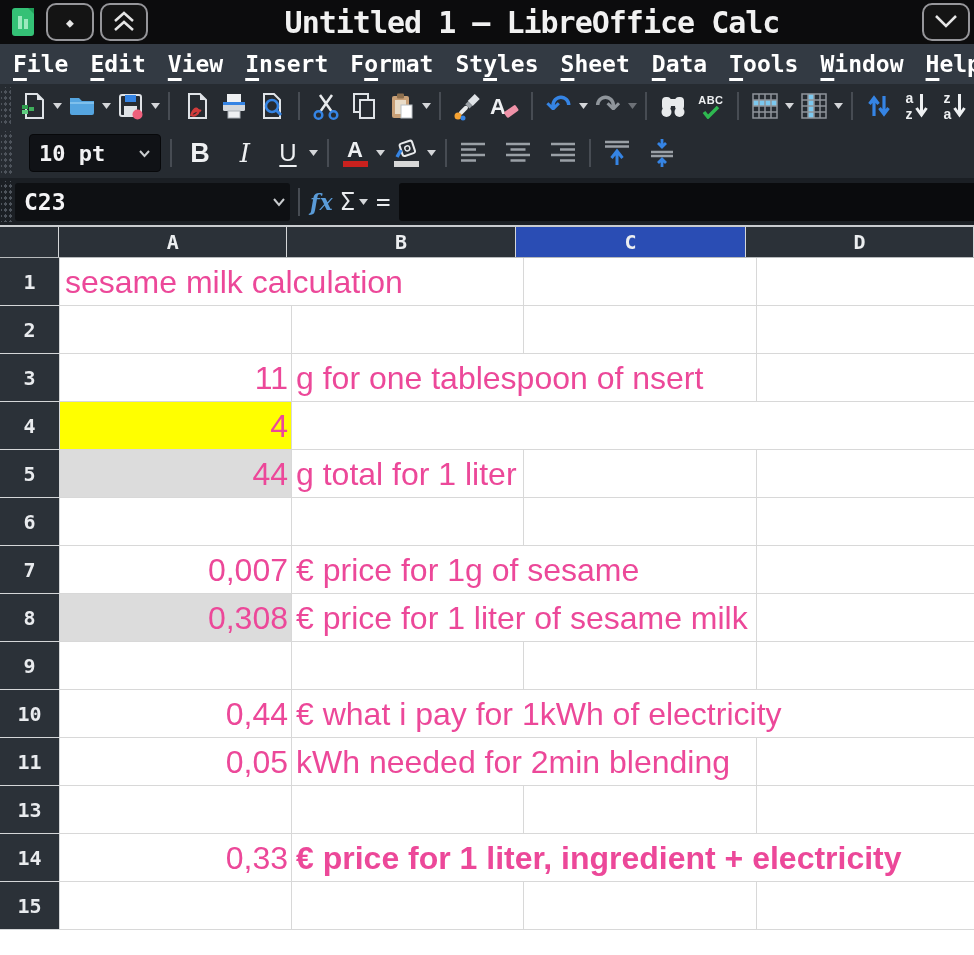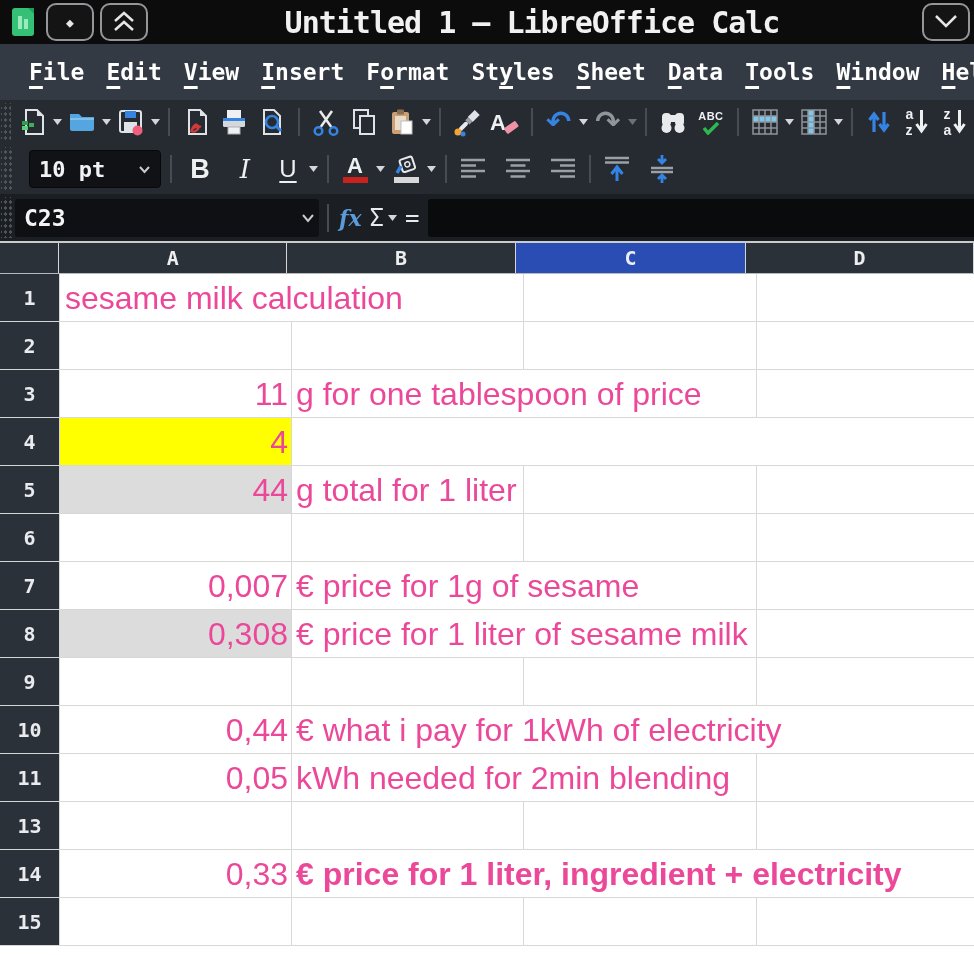--- a/index.html
+++ b/index.html
@@ -7,21 +7,21 @@
        font-family:"DejaVu Sans Mono",monospace;}
   
   .titlebar{height:44px;background:#0c0c0d;display:flex;align-items:center;}
   .appicon{margin-left:8px;display:flex;}
   .wbtn{width:48px;height:38px;border:2px solid #96969a;border-radius:10px;background:#141414;
         display:flex;align-items:center;justify-content:center;margin-left:6px;box-sizing:border-box;}
   .title{flex:1;text-align:center;font-weight:bold;font-size:30px;letter-spacing:-1px;color:#f1f1f1;white-space:nowrap;}
   .wbtn.right{margin-right:4px;}
   .diamond{color:#e6e6e6;font-size:13px;}
   
-  .menubar{height:56px;background:#333a43;display:flex;align-items:center;padding:0 18px;}
+  .menubar{height:40px;background:#333a43;display:flex;align-items:center;padding:0 2px;}
   .mitem{padding:0 11px;font-weight:bold;font-size:23px;color:#fff;white-space:nowrap;}
   .mitem .accel{text-decoration:underline;text-underline-offset:6px;text-decoration-thickness:2.5px;}
   
   .toolbar{height:44px;background:#262b31;display:flex;align-items:center;overflow:hidden;white-space:nowrap;}
   .toolbar2{height:50px;background:#262b31;}
   .handle{width:11px;align-self:stretch;margin:3px 3px 3px 1px;
           background-image:radial-gradient(#4d535b 1.4px,transparent 1.5px);background-size:5px 6px;background-position:2px 2px;}
   .ibtn{min-width:36px;height:38px;display:flex;align-items:center;justify-content:center;margin:0 1px;border-radius:4px;position:relative;}
   .caret{width:13px;height:38px;display:flex;align-items:center;justify-content:center;}
   .sep{width:2px;height:28px;background:#474c53;margin:0 7px;}
@@ -34,21 +34,21 @@
   .glyphI{font:italic 26px "DejaVu Serif",serif;color:#eef0f2;}
   .glyphU{font:24px "Liberation Sans",sans-serif;color:#eef0f2;text-decoration:underline;text-underline-offset:4px;}
   .fcol{display:flex;flex-direction:column;align-items:center;}
   .fA{font:bold 22px "Liberation Sans",sans-serif;color:#eef0f2;line-height:21px;}
   .bar{width:25px;height:6px;margin-top:1px;}
   .combo{height:38px;background:#101216;border:1px solid #07080a;border-radius:4px;display:flex;align-items:center;
          color:#f2f2f4;font-weight:bold;font-size:22px;padding:0 9px;box-sizing:border-box;}
   .combo .chev{margin-left:auto;display:flex;}
   
   .formulabar{height:47px;background:#1b1f24;display:flex;align-items:center;}
-  .namebox{width:304px;height:38px;background:#0e1013;border-radius:3px;display:flex;align-items:center;
+  .namebox{width:275px;height:38px;background:#0e1013;border-radius:3px;display:flex;align-items:center;
            color:#f4f4f6;font-weight:bold;font-size:23px;padding:0 4px 0 9px;box-sizing:border-box;}
   .namebox .chev{margin-left:auto;display:flex;}
   .fx{font:italic bold 22px "DejaVu Serif",serif;color:#5a9bd8;margin:0 6px 0 8px;}
   .sigma{font-size:24px;color:#e9ebee;margin:0 2px;}
   .equals{font-size:24px;color:#e9ebee;margin:0 8px 0 6px;}
   .fml-input{flex:1;height:38px;background:#0a0b0d;border-radius:3px 0 0 3px;}
   
   .grid{border-top:2px solid #c9cccf;}
   .colheaders{height:30px;display:flex;background:#2b3138;border-bottom:1px solid #b7babc;overflow:hidden;}
   .corner{width:60px;border-right:1px solid #d4d6d8;box-sizing:border-box;background:#2b3138;}
@@ -482,21 +482,21 @@
         <div class="row">
           <div class="rowhead">3</div>
           <div class="rowbody">
             <div class="cell" style="left: 0px; width: 231px;"></div>
             <div class="cell" style="left: 232px; width: 231px;"></div>
             <div class="cell" style="left: 464px; width: 232px;"></div>
             <div class="cell" style="left: 697px; width: 217px;"></div>
             <div class="vline" style="left: 231px;"></div>
             <div class="vline" style="left: 696px;"></div>
             <span class="celltext" style="right: 686px;">11</span>
-            <span class="celltext" style="left: 236px;">g for one tablespoon of price</span>
+            <span class="celltext" style="left: 236px;">g for one tablespoon of nsert</span>
           </div>
         </div>
         <div class="row">
           <div class="rowhead">4</div>
           <div class="rowbody">
             <div class="cell" style="left: 0px; width: 231px; background: rgb(255, 255, 0);"></div>
             <div class="cell" style="left: 232px; width: 231px;"></div>
             <div class="cell" style="left: 464px; width: 232px;"></div>
             <div class="cell" style="left: 697px; width: 217px;"></div>
             <div class="vline" style="left: 231px;"></div>

